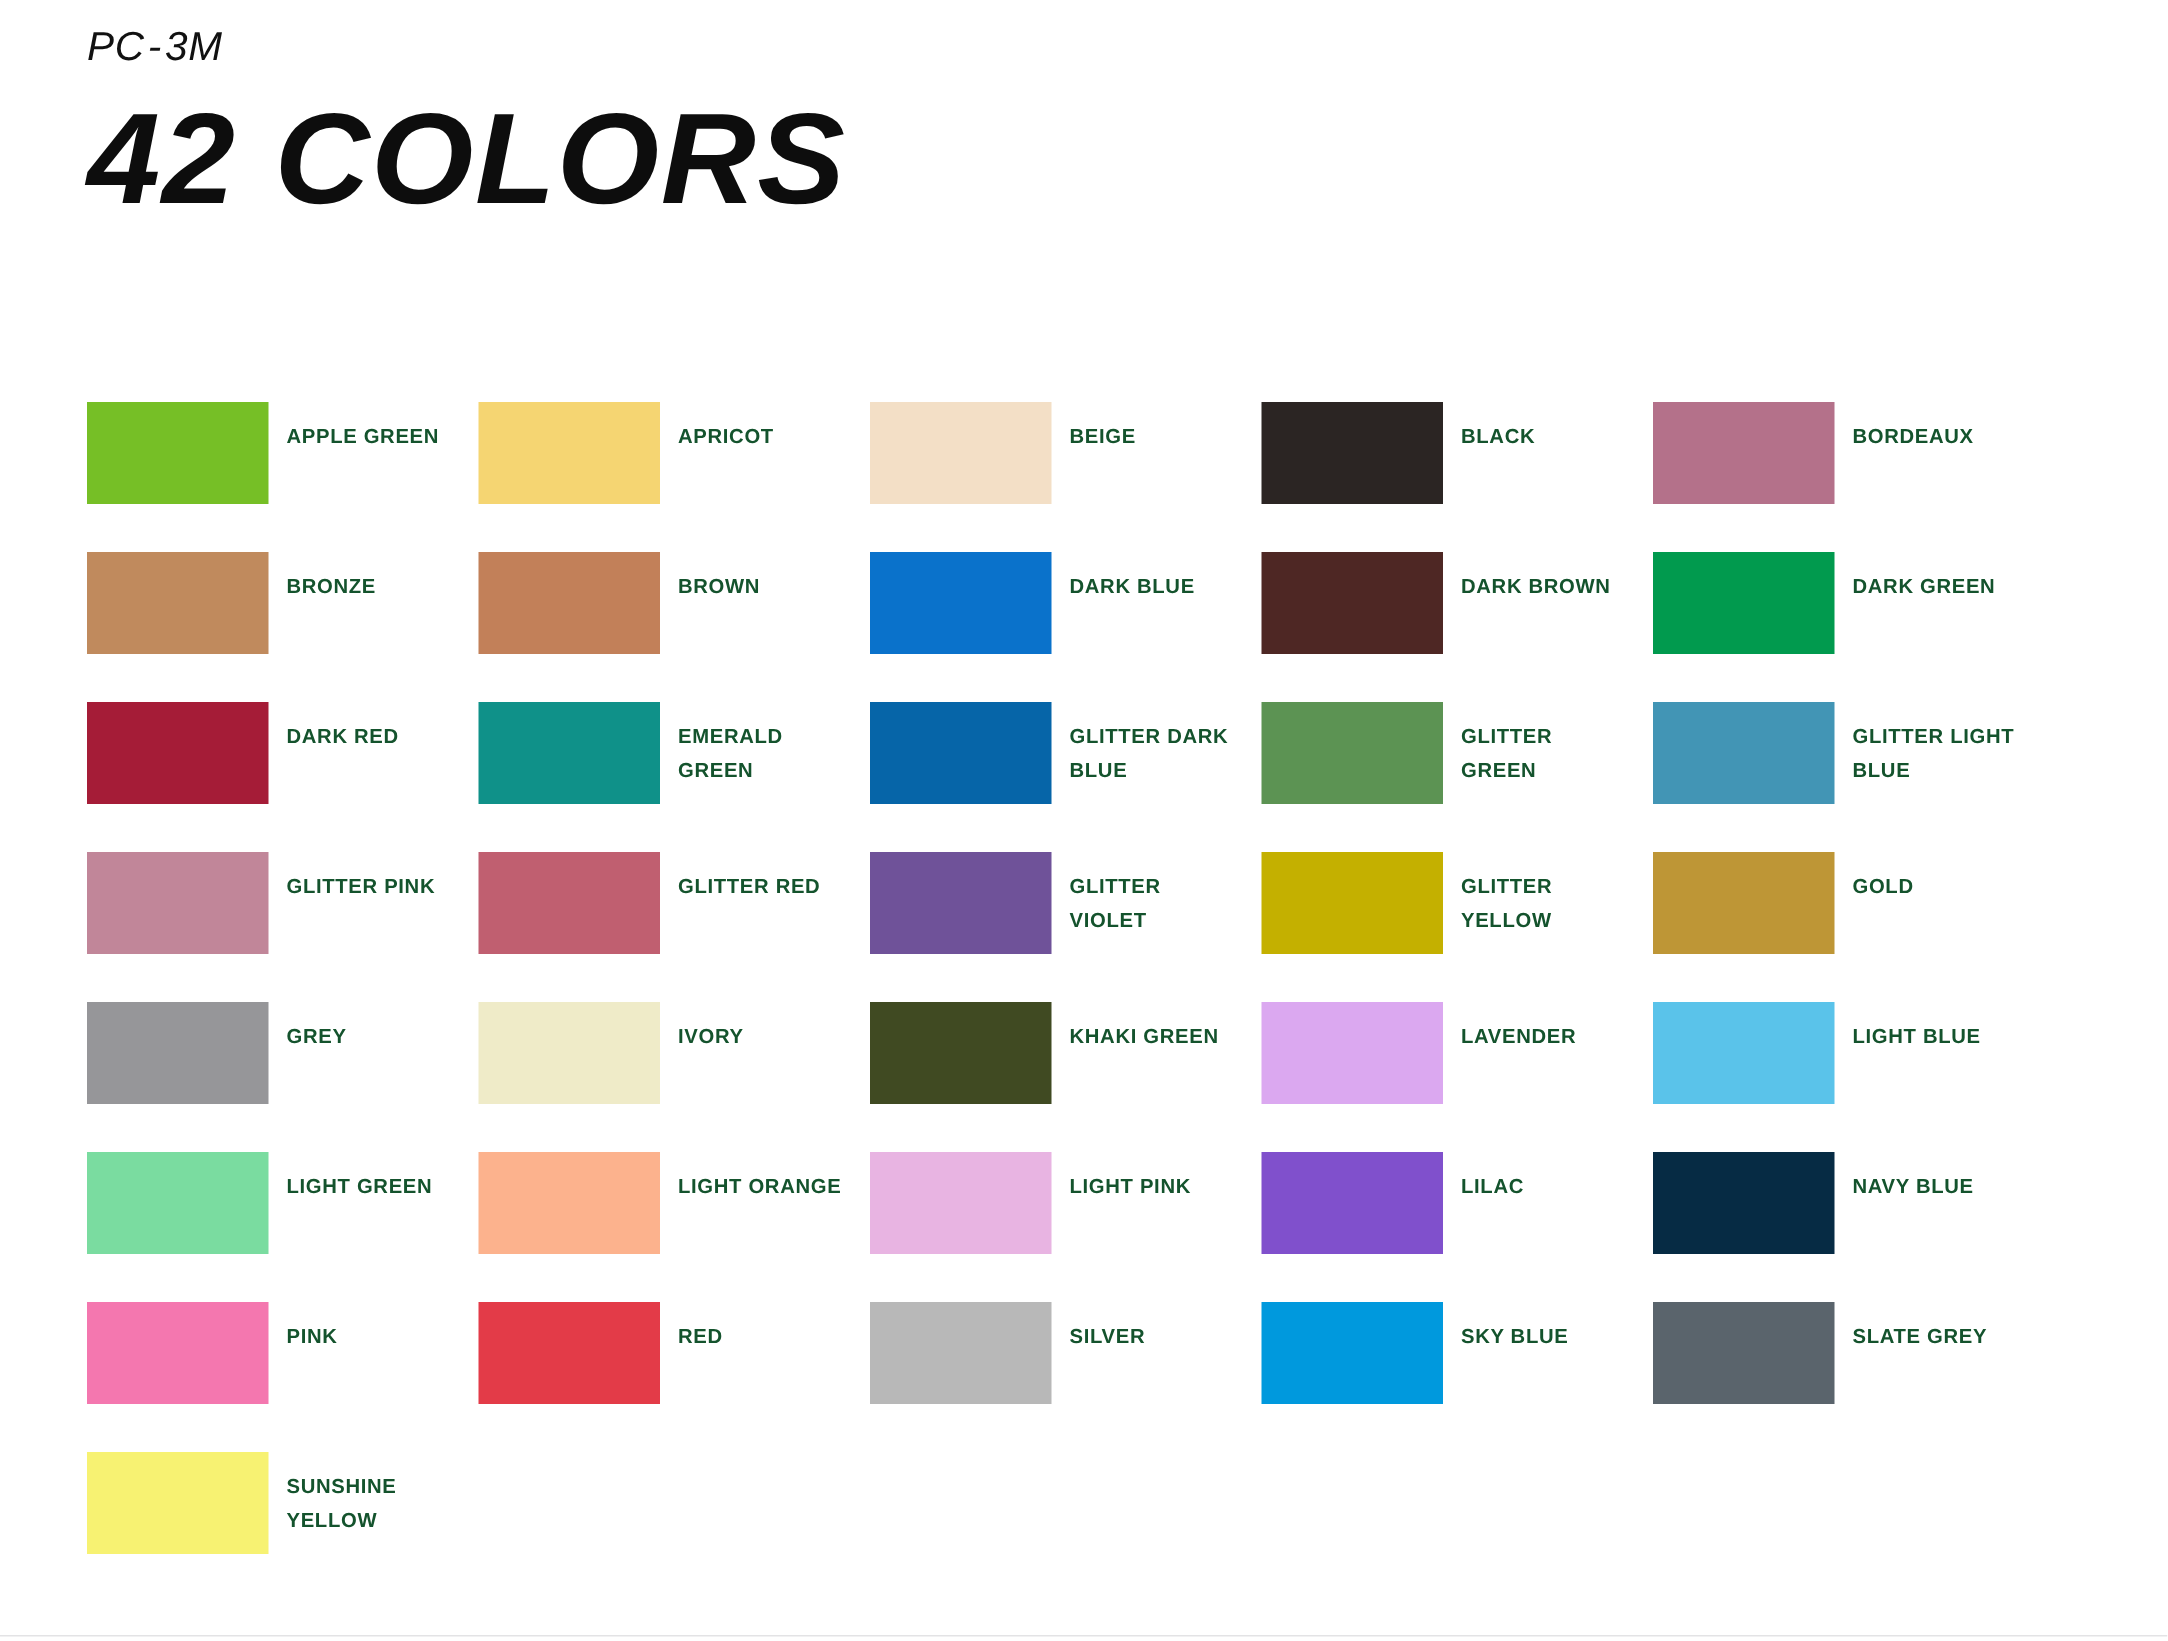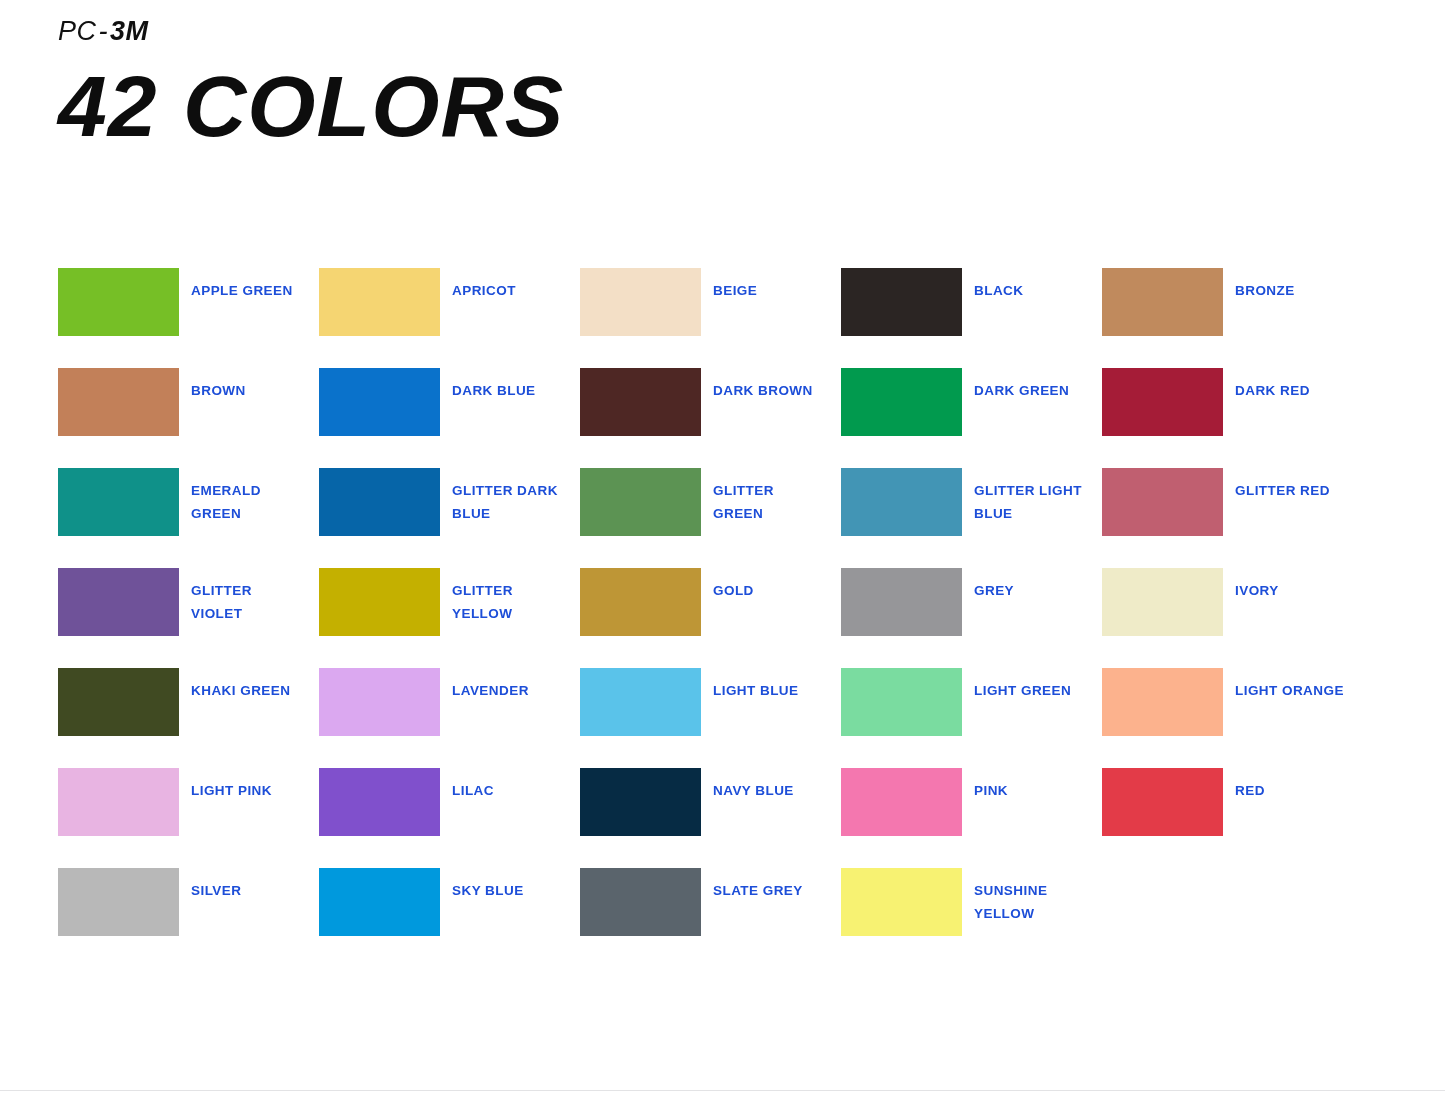--- a/index.html
+++ b/index.html
@@ -39,21 +39,21 @@
     line-height: 1;
   }
   .kicker .kicker-pc {
     font-weight: 400;
   }
   .kicker .kicker-sep {
     font-weight: 400;
     padding: 0 2px;
   }
   .kicker .kicker-3m {
-    font-weight: 700;
+    font-weight: 400;
   }
 
   .title {
     margin-top: 18px;
     font-size: 86px;
     font-weight: 700;
     font-style: italic;
     letter-spacing: 1px;
     line-height: 1;
     color: #0d0d0d;
@@ -86,21 +86,21 @@
     display: block;
   }
 
   .label {
     margin-left: 12px;
     width: 115px;
     font-size: 13.5px;
     font-weight: 700;
     letter-spacing: 0.45px;
     line-height: 23px;
-    color: #1d4ed8;
+    color: #14532d;
     text-transform: uppercase;
     
     padding-top: 22px;
     box-sizing: border-box;
   }
   .cell.two-line .label {
     padding-top: 11px;
   }
 
   
@@ -136,20 +136,24 @@
       </div>
       <div class="cell two-line">
         <span class="swatch" style="background-color: rgb(243, 223, 198);"></span>
         <span class="label">BEIGE</span>
       </div>
       <div class="cell two-line">
         <span class="swatch" style="background-color: rgb(43, 37, 35);"></span>
         <span class="label">BLACK</span>
       </div>
       <div class="cell two-line">
+        <span class="swatch" style="background-color: rgb(180, 113, 138);"></span>
+        <span class="label">BORDEAUX</span>
+      </div>
+      <div class="cell two-line">
         <span class="swatch" style="background-color: rgb(192, 138, 93);"></span>
         <span class="label">BRONZE</span>
       </div>
       <div class="cell two-line">
         <span class="swatch" style="background-color: rgb(194, 128, 89);"></span>
         <span class="label">BROWN</span>
       </div>
       <div class="cell two-line">
         <span class="swatch" style="background-color: rgb(10, 114, 203);"></span>
         <span class="label">DARK BLUE</span>
@@ -176,20 +180,24 @@
       </div>
       <div class="cell two-line">
         <span class="swatch" style="background-color: rgb(92, 147, 83);"></span>
         <span class="label">GLITTER GREEN</span>
       </div>
       <div class="cell two-line">
         <span class="swatch" style="background-color: rgb(66, 149, 181);"></span>
         <span class="label">GLITTER LIGHT BLUE</span>
       </div>
       <div class="cell two-line">
+        <span class="swatch" style="background-color: rgb(193, 134, 153);"></span>
+        <span class="label">GLITTER PINK</span>
+      </div>
+      <div class="cell two-line">
         <span class="swatch" style="background-color: rgb(192, 95, 112);"></span>
         <span class="label">GLITTER RED</span>
       </div>
       <div class="cell two-line">
         <span class="swatch" style="background-color: rgb(111, 82, 153);"></span>
         <span class="label">GLITTER VIOLET</span>
       </div>
       <div class="cell two-line">
         <span class="swatch" style="background-color: rgb(196, 176, 0);"></span>
         <span class="label">GLITTER YELLOW</span>

